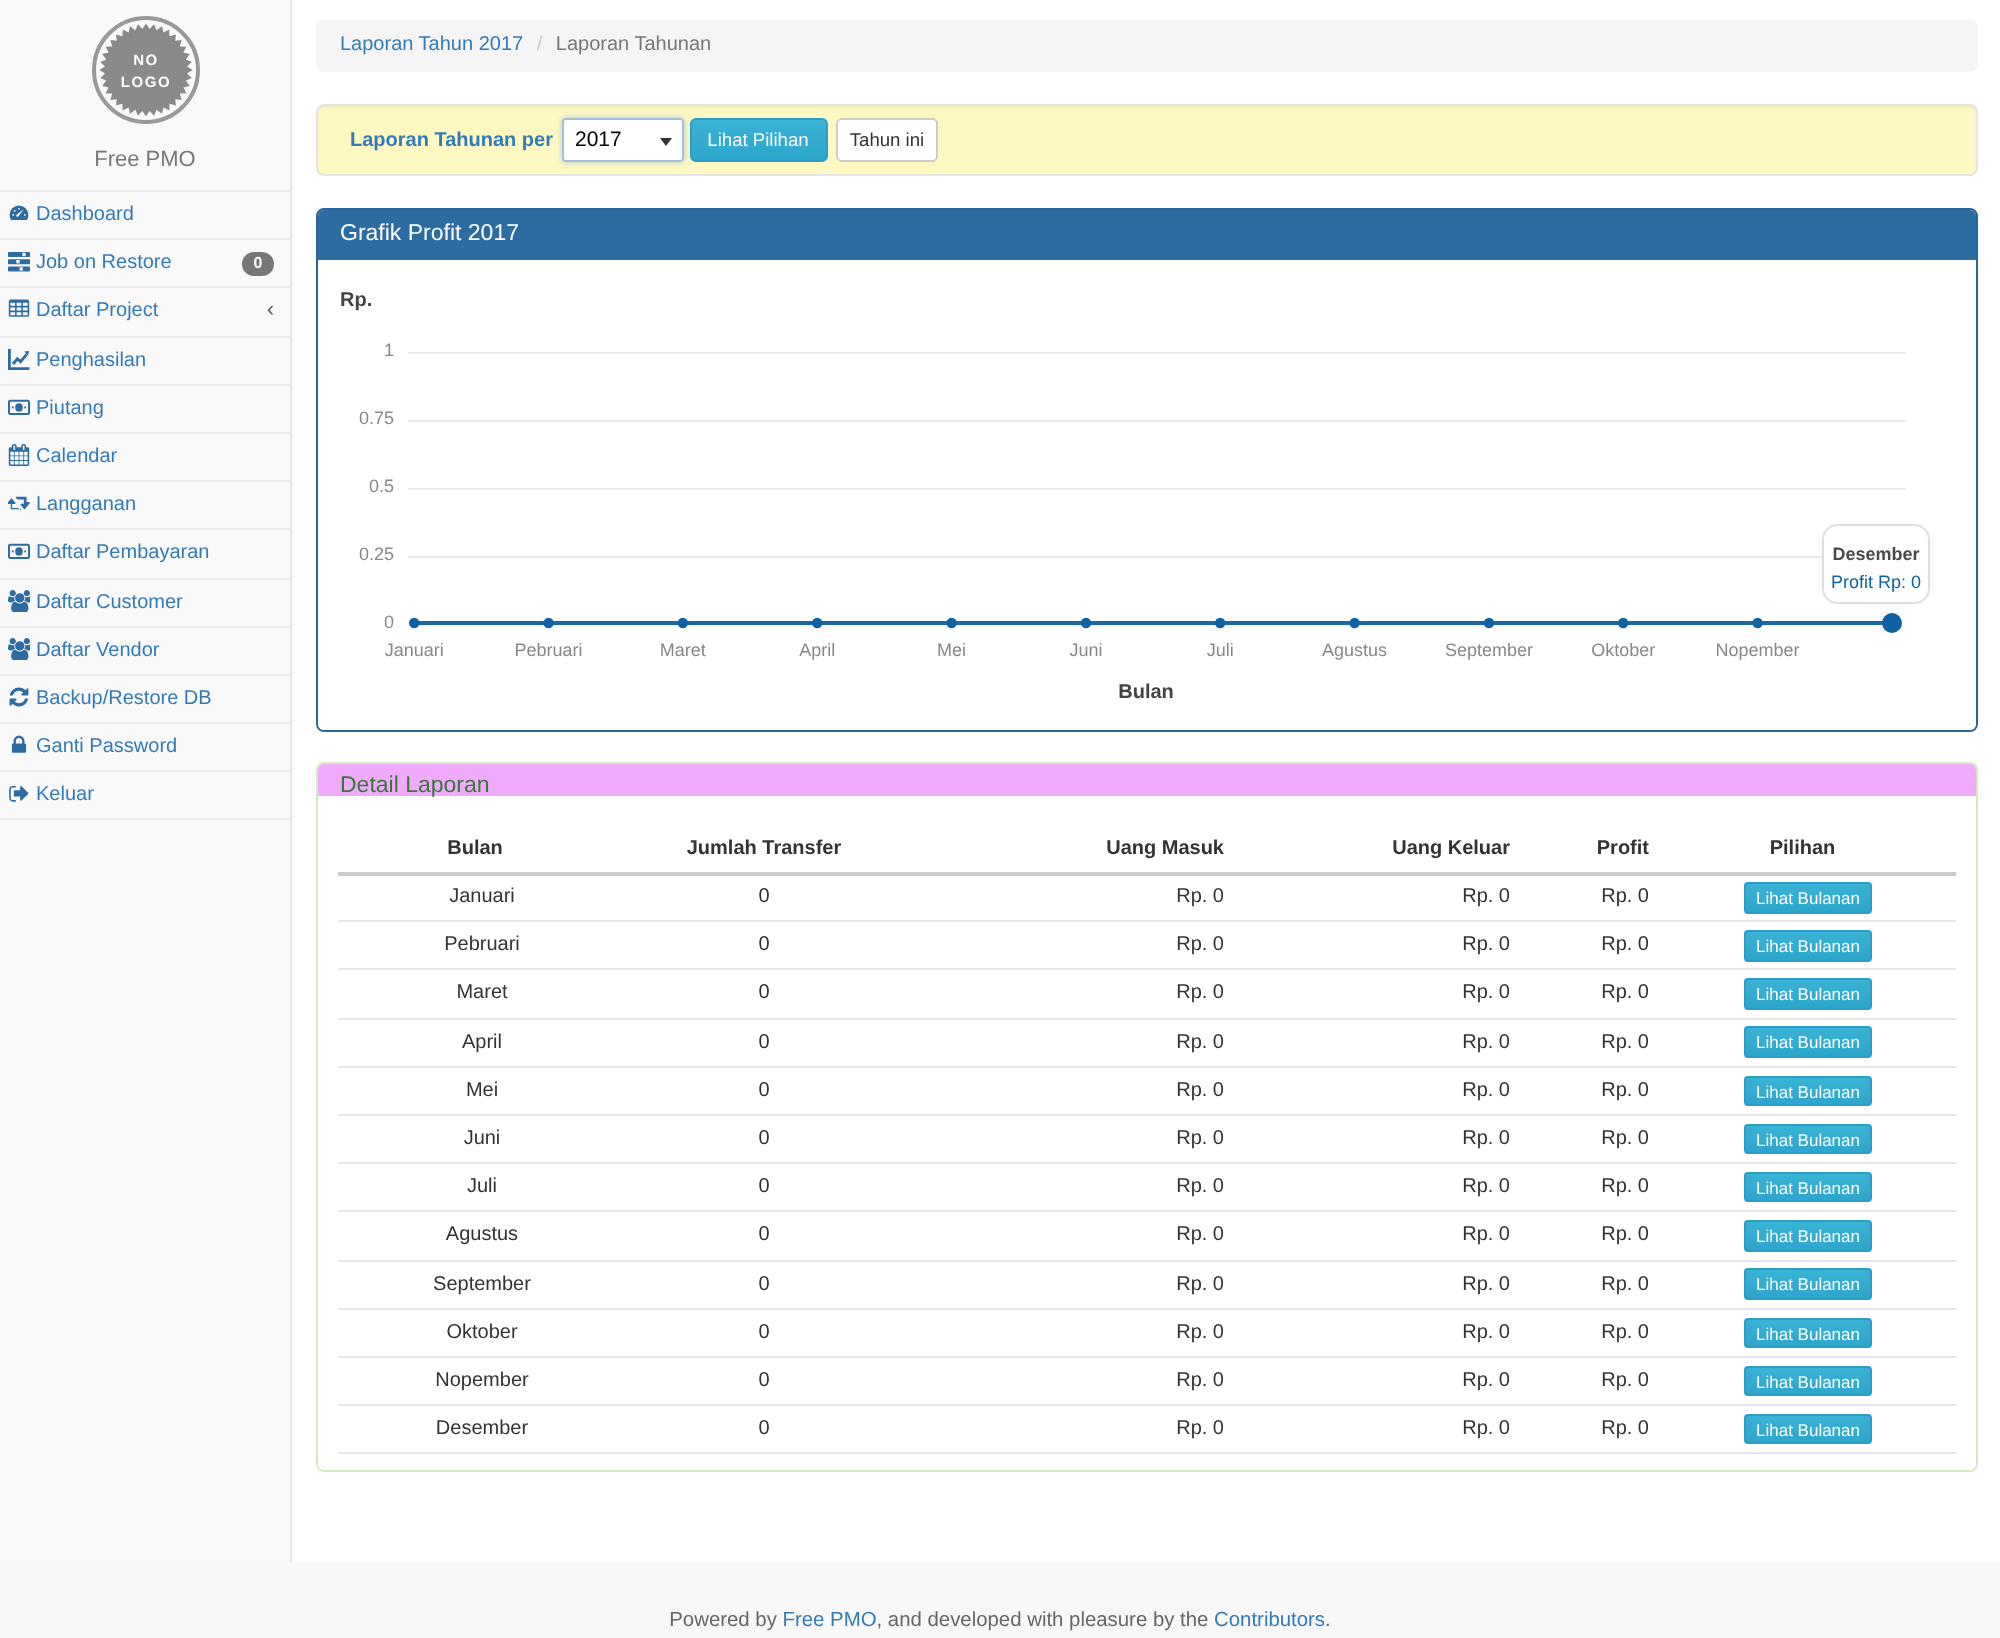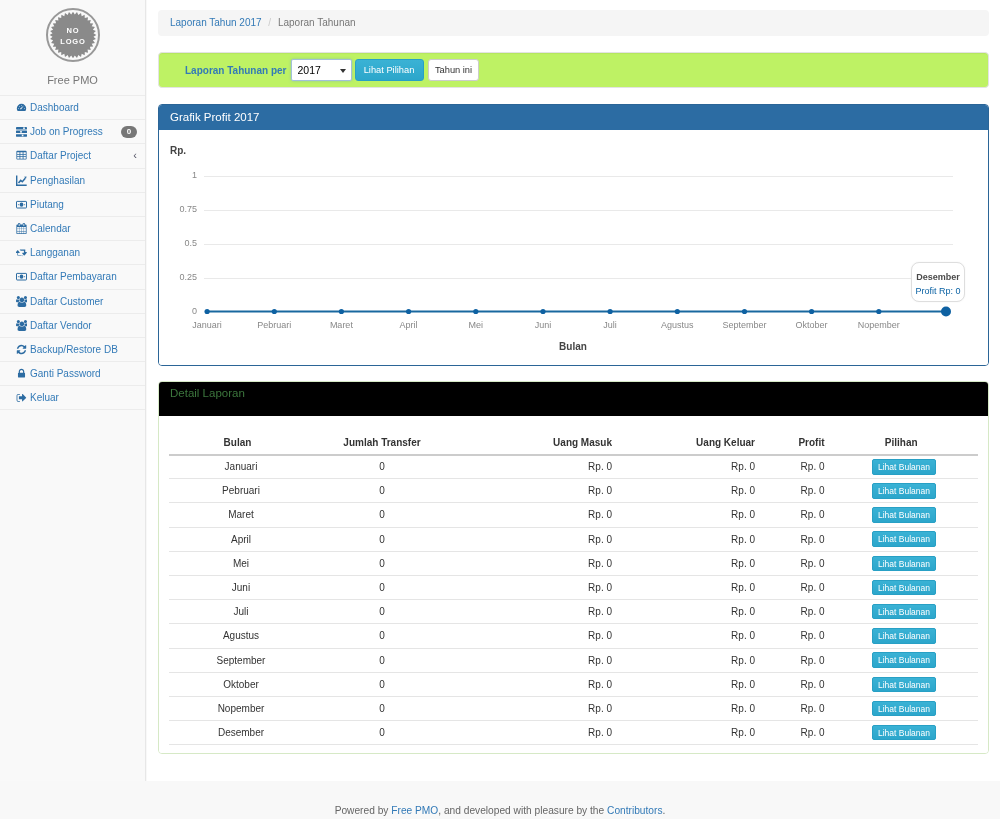--- a/index.html
+++ b/index.html
@@ -2,30 +2,30 @@
 <html><head>
 <meta charset="utf-8">
 <style>
 * { margin:0; padding:0; box-sizing:border-box; }
 html,body { width:1000px; height:819px; overflow:hidden; }
 body { font-family:"Liberation Sans",sans-serif; background:#f8f8f8; font-size:10px; color:#333; }
 #side { position:absolute; left:0; top:0; width:146px; height:781px; background:#f9f9f9; border-right:1px solid #e7e7e7; }
 #logo { text-align:center; padding-top:5px; height:65px; }
 #freepmo { text-align:center; color:#777; font-size:11px; margin-top:9px; height:12px; line-height:12px; }
 #menu { list-style:none; margin-top:9px; border-top:1px solid #ececec; }
-#menu li { position:relative; height:24.2px; line-height:23.2px; border-bottom:1px solid #ececec; padding-left:16px; white-space:nowrap; }
+#menu li { position:relative; height:24.2px; line-height:23.2px; border-bottom:1px solid #ececec; padding-left:4px; white-space:nowrap; }
 #menu li a { color:#337ab7; text-decoration:none; font-size:10px; }
 #menu li svg { vertical-align:-2px; margin-right:3px; }
 .badge0 { position:absolute; right:8px; top:6px; width:16px; height:12px; background:#777; color:#fff; border-radius:7px; font-size:8px; font-weight:bold; text-align:center; line-height:12px; }
 .chev { position:absolute; right:8px; top:0; color:#556; font-size:11px; }
 #main { position:absolute; left:147px; top:0; width:853px; height:781px; background:#fff; }
 #crumb { margin:10px 11px 0 11px; height:26px; line-height:26px; background:#f5f5f5; border-radius:4px; padding-left:12px; color:#777; }
 #crumb a { color:#337ab7; text-decoration:none; }
 #crumb .sep { color:#ccc; padding:0 4px; }
-#well { margin:16px 11px 0 11px; height:36px; background:#bef264; border:1px solid #e3e3e3; border-radius:4px; box-shadow:inset 0 1px 1px rgba(0,0,0,.05); display:flex; align-items:center; padding-left:26px; }
+#well { margin:16px 11px 0 11px; height:36px; background:#fef9c3; border:1px solid #e3e3e3; border-radius:4px; box-shadow:inset 0 1px 1px rgba(0,0,0,.05); display:flex; align-items:center; padding-left:16px; }
 #well label { color:#337ab7; font-weight:bold; font-size:10px; }
 #wsel { position:relative; display:inline-block; width:61px; height:22px; line-height:20px; margin-left:4px; font-size:10.5px; background:#fff; border:1px solid #a2c0da; border-radius:2px; box-shadow:0 0 3px rgba(100,160,220,.5); color:#000; padding-left:6px; }
 #warr { position:absolute; right:5px; top:8.5px; width:0; height:0; border-left:3.5px solid transparent; border-right:3.5px solid transparent; border-top:4.5px solid #333; }
 .btn { display:inline-block; border-radius:3px; text-align:center; cursor:default; }
 .btn-info { background:linear-gradient(#3ab2d5,#2ca6cb); border:1px solid #28a0c5; color:#fff; }
 .btn-default { background:#fff; border:1px solid #ccc; color:#333; }
 #btn1 { width:69px; height:21.5px; line-height:20px; margin-left:3px; font-size:9.3px; }
 #btn2 { width:51px; height:21.5px; line-height:20px; margin-left:4.5px; font-size:9.3px; }
 .panel { margin:0 11px 0 11px; border-radius:4px; }
 #panel1 { margin-top:16px; border:1px solid #2b6597; }
@@ -33,21 +33,21 @@
 #p1body { position:relative; height:235px; background:#fff; border-radius:0 0 3px 3px; }
 .grid { position:absolute; height:1px; background:#e9e9e9; left:45px; width:749px; }
 .ylab { position:absolute; width:30px; text-align:right; left:8px; color:#888; font-size:9px; }
 .xlab { position:absolute; color:#888; font-size:9px; text-align:center; width:60px; top:190px; }
 #rp { position:absolute; left:11px; top:15px; font-weight:bold; font-size:10px; color:#444; }
 #bulan { position:absolute; left:384px; width:60px; text-align:center; top:211px; font-weight:bold; font-size:10px; color:#444; }
 #tip { position:absolute; left:752px; top:132px; width:54px; height:40px; background:#fff; border:1.5px solid #dedede; border-radius:8px; text-align:center; box-shadow:0 0 2px rgba(0,0,0,0.05); }
 #tip .t1 { font-weight:bold; color:#4a4a4a; font-size:9px; margin-top:9px; }
 #tip .t2 { color:#0b62a4; font-size:9px; margin-top:3.5px; }
 #panel2 { margin-top:15px; border:1px solid #d6e9c6; }
-#p2head { height:34px; line-height:23px; background:#000000; color:#3c763d; font-size:11.5px; padding-left:11px; border-radius:3px 3px 0 0; }
+#p2head { height:16px; line-height:23px; background:#f0abfc; color:#3c763d; font-size:11.5px; padding-left:11px; border-radius:3px 3px 0 0; }
 #p2body { padding:14.5px 10px 7.5px; background:#fff; border-radius:0 0 3px 3px; }
 table { width:100%; border-collapse:collapse; font-size:10px; color:#333; }
 th { border-bottom:2px solid #cccccc; font-weight:bold; padding:6px 0 6px; }
 td { border-bottom:1px solid #e5e5e5; padding:0; height:24.2px; }
 .c { text-align:center; } .r { text-align:right; } td.m { padding-left:7px; }
 .btn-xs { width:63.5px; height:15.5px; line-height:14px; font-size:8.5px; margin-left:5.5px; border-radius:2px; }
 #footer { position:absolute; left:0; top:781px; width:1000px; height:38px; background:#f8f8f8; }
 #footer p { text-align:center; margin-top:24px; color:#666; font-size:10.2px; }
 #footer a { color:#337ab7; text-decoration:none; }
 svg.mi { width:11px; height:11px; }
@@ -75,21 +75,21 @@
         </svg><a href="#">Dashboard</a></li>
 <li><svg class="mi" viewBox="0 0 11 11">
           <g fill="#2d6ca2">
             <rect x="0" y="1" width="11" height="2.5" rx="0.4"></rect>
             <rect x="0" y="4.6" width="11" height="2.5" rx="0.4"></rect>
             <rect x="0" y="8.2" width="11" height="2.5" rx="0.4"></rect>
             <rect x="7.2" y="1.4" width="1.6" height="1.7" fill="#f9f9f9"></rect>
             <rect x="4.2" y="5" width="1.6" height="1.7" fill="#f9f9f9"></rect>
             <rect x="5.8" y="8.6" width="1.6" height="1.7" fill="#f9f9f9"></rect>
           </g>
-        </svg><a href="#">Job on Progress</a><span class="badge0">0</span></li>
+        </svg><a href="#">Job on Restore</a><span class="badge0">0</span></li>
 <li><svg class="mi" viewBox="0 0 1792 1792" fill="#2d6ca2">
           <path d="M576 1376v-192q0-14-9-23t-23-9h-320q-14 0-23 9t-9 23v192q0 14 9 23t23 9h320q14 0 23-9t9-23zm0-384v-192q0-14-9-23t-23-9h-320q-14 0-23 9t-9 23v192q0 14 9 23t23 9h320q14 0 23-9t9-23zm512 384v-192q0-14-9-23t-23-9h-320q-14 0-23 9t-9 23v192q0 14 9 23t23 9h320q14 0 23-9t9-23zm-512-768v-192q0-14-9-23t-23-9h-320q-14 0-23 9t-9 23v192q0 14 9 23t23 9h320q14 0 23-9t9-23zm512 384v-192q0-14-9-23t-23-9h-320q-14 0-23 9t-9 23v192q0 14 9 23t23 9h320q14 0 23-9t9-23zm512 384v-192q0-14-9-23t-23-9h-320q-14 0-23 9t-9 23v192q0 14 9 23t23 9h320q14 0 23-9t9-23zm-512-768v-192q0-14-9-23t-23-9h-320q-14 0-23 9t-9 23v192q0 14 9 23t23 9h320q14 0 23-9t9-23zm512 384v-192q0-14-9-23t-23-9h-320q-14 0-23 9t-9 23v192q0 14 9 23t23 9h320q14 0 23-9t9-23zm0-384v-192q0-14-9-23t-23-9h-320q-14 0-23 9t-9 23v192q0 14 9 23t23 9h320q14 0 23-9t9-23zm128-320v1088q0 66-47 113t-113 47h-1344q-66 0-113-47t-47-113v-1088q0-66 47-113t113-47h1344q66 0 113 47t47 113z"></path>
         </svg><a href="#">Daftar Project</a><span class="chev">‹</span></li>
 <li><svg class="mi" viewBox="0 0 11 11">
           <g stroke="#2d6ca2" fill="none">
             <path d="M0.7 0.5v9.8h10" stroke-width="1.4"></path>
             <path d="M2.5 8l2.2-2.6 1.6 1.4 3-3.6" stroke-width="1.5"></path>
           </g>
           <path fill="#2d6ca2" d="M10.6 1.5l-2.5.3 1.9 2z"></path>
         </svg><a href="#">Penghasilan</a></li>

